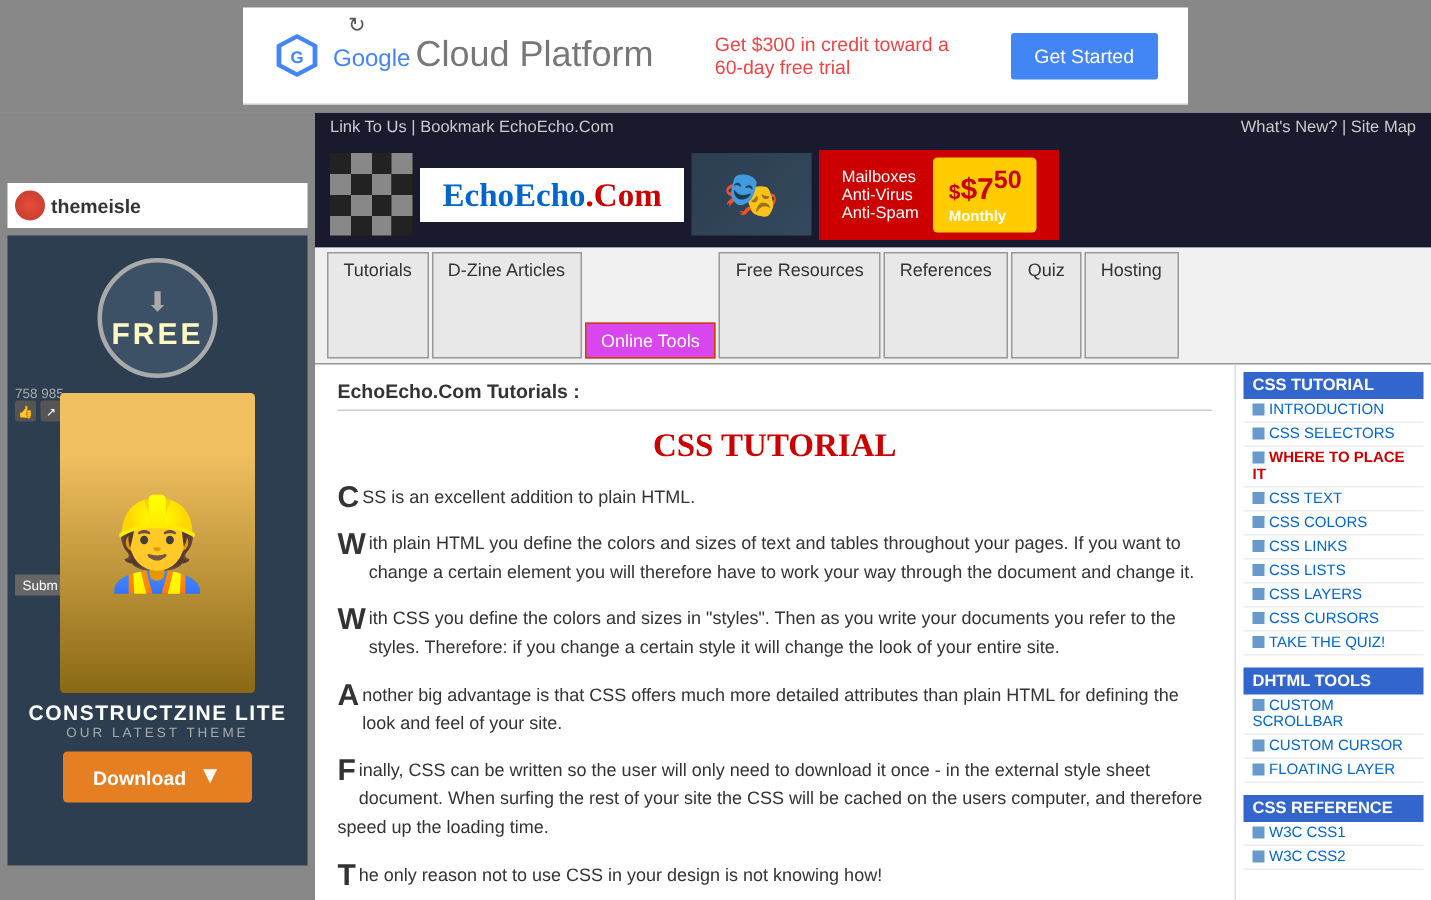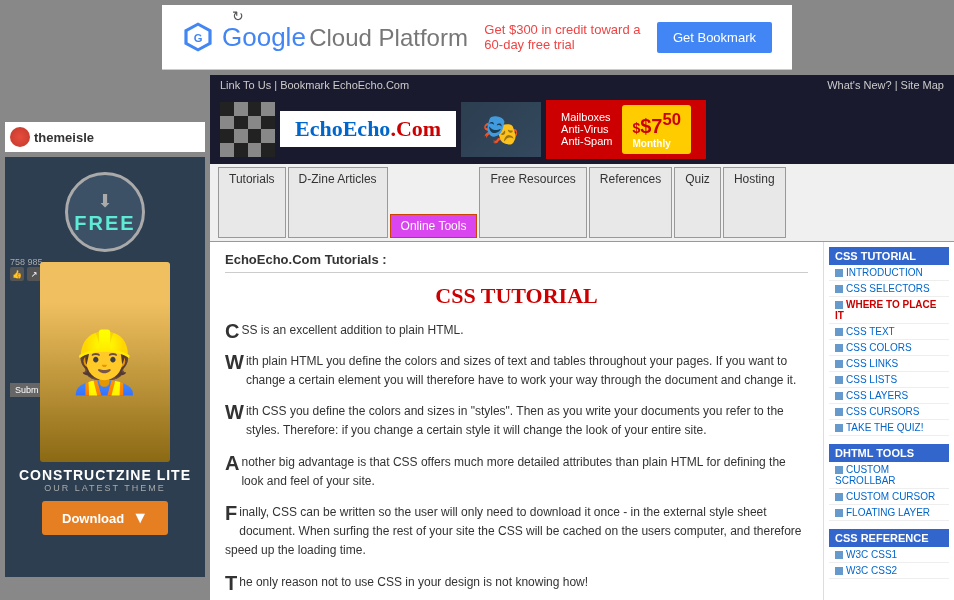--- a/index.html
+++ b/index.html
@@ -100,21 +100,21 @@
       justify-content: center;
       background: #3d5166;
     }
     .free-badge-icon {
       font-size: 18px;
       color: #aaa;
     }
     .free-text {
       font-size: 20px;
       font-weight: bold;
-      color: #5eead4;
+      color: #fef9c3;
       letter-spacing: 2px;
     }
     .construct-figure {
       width: 130px;
       height: 200px;
       margin: 5px auto;
       background: linear-gradient(180deg, #e8d5a3 0%, #c4a35a 100%);
       position: relative;
       border-radius: 3px;
       overflow: hidden;
@@ -450,26 +450,26 @@
 <div class="top-ad-wrapper">
   <span class="spinner">↻</span>
   <div class="top-ad">
     <div class="google-logo-area">
       <svg class="google-hexagon" viewBox="0 0 40 40">
         <polygon points="20,2 37,11 37,29 20,38 3,29 3,11" fill="#4285F4"></polygon>
         <polygon points="20,6 33,13 33,27 20,34 7,27 7,13" fill="white"></polygon>
         <text x="20" y="26" text-anchor="middle" font-size="14" fill="#4285F4" font-weight="bold">G</text>
       </svg>
       <div>
-        <span style="font-size:26px; color:#4285F4; font-weight:300;">Google</span>
+        <span style="font-size:16px; color:#4285F4; font-weight:300;">Google</span>
         <span style="font-size:24px; color:#777; font-weight:300;">Cloud Platform</span>
       </div>
     </div>
     <div class="ad-offer">Get $300 in credit toward a<br>60-day free trial</div>
-    <button class="get-started-btn">Get Bookmark</button>
+    <button class="get-started-btn">Get Started</button>
   </div>
 </div>
 
 <div class="main-wrapper">
 
   <div class="left-sidebar">
     <div class="themeisle-banner">
       <div class="themeisle-logo">
         <div class="themeisle-icon"></div>
         <span>themeisle</span>

